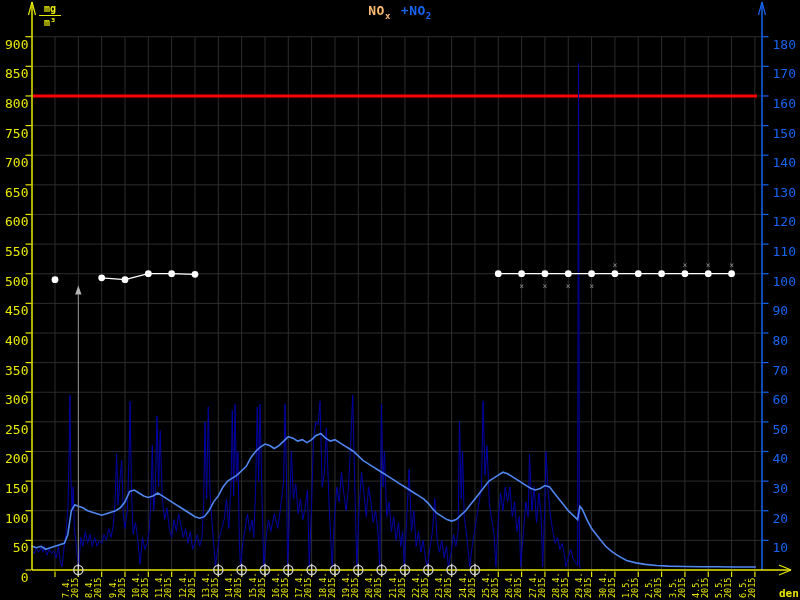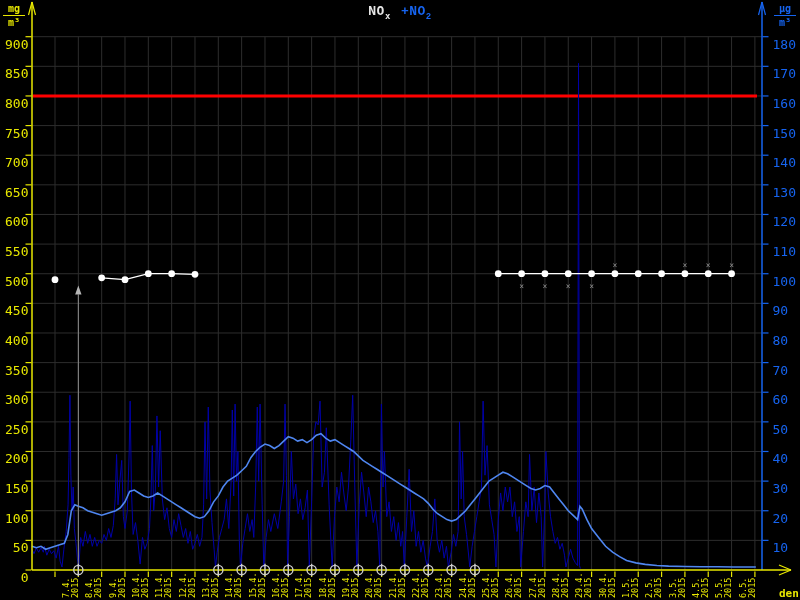--- a/index.html
+++ b/index.html
@@ -2,23 +2,23 @@
 <html><head>
 <meta charset="utf-8">
 <style>
   html,body{margin:0;padding:0;background:#000;}
   #stage{position:relative;width:800px;height:600px;background:#000;overflow:hidden;
          font-family:"DejaVu Sans Mono","Liberation Mono",monospace;}
   #chart{position:absolute;left:0;top:0;}
   .title{position:absolute;left:0;top:3px;width:800px;text-align:center;
          font-size:13px;font-weight:bold;letter-spacing:0.5px;}
   .title sub{font-size:9px;}
-  .t-white{color:#e5e5e5;}
-  .t-blue{color:#1664f0;margin-left:10px;font-family:Liberation Mono, monospace;}
-  .unit{position:absolute;font-size:10px;line-height:10px;text-align:center;font-weight:bold;}
+  .t-white{color:#fdba74;}
+  .t-blue{color:#1664f0;margin-left:10px;}
+  .unit{position:absolute;font-size:10px;line-height:10px;text-align:center;font-weight:bold;margin-left:36px;}
   .unit-left{left:3px;top:4px;color:#e8e800;width:22px;}
   .unit-right{left:774px;top:4px;color:#1664f0;width:22px;}
   .fracbar{height:1px;margin:1px 0 2px 0;}
   .unit-left .fracbar{background:#e8e800;}
   .unit-right .fracbar{background:#1664f0;}
   .den{position:absolute;left:779px;top:587px;color:#e8e800;font-size:11px;font-weight:bold;}
 </style>
 </head>
 <body>
 

